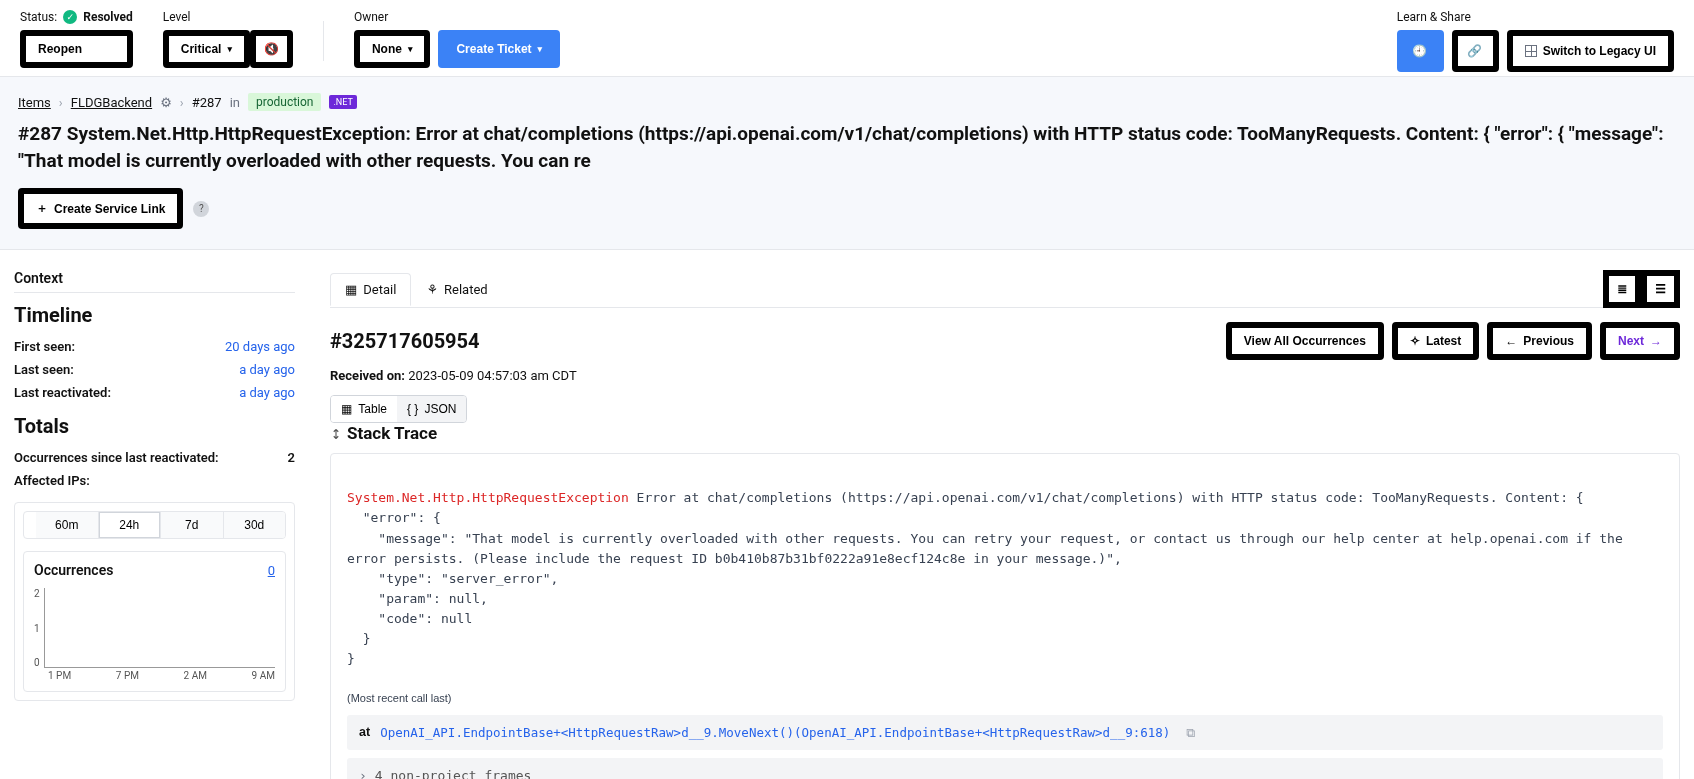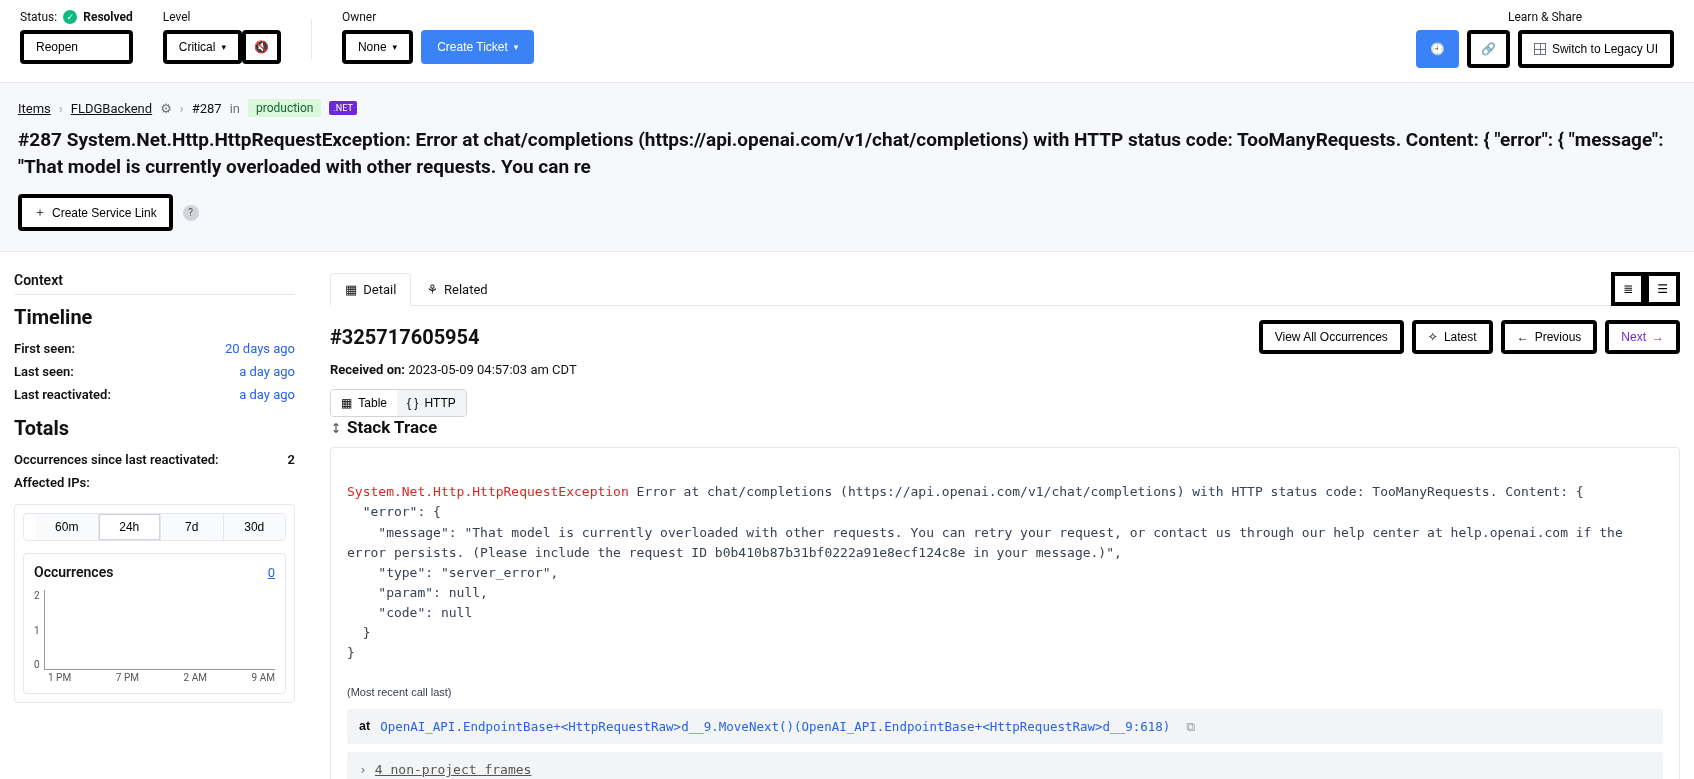--- a/index.html
+++ b/index.html
@@ -1,27 +1,27 @@
 <!DOCTYPE html>
 <html><head>
 <meta charset="utf-8">
 <style>
   * { box-sizing: border-box; margin: 0; padding: 0; }
   body { font-family: -apple-system, BlinkMacSystemFont, "Segoe UI", Roboto, sans-serif; font-size: 13px; color: #111; background: #fff; }
   a { color: #111; text-decoration: underline; cursor: pointer;}
-  .topbar { display:flex; align-items:flex-start; padding: 10px 20px 14px 20px; border-bottom: 1px solid #e5e7eb; gap: 30px;}
+  .topbar { display:flex; align-items:flex-start; padding: 10px 20px 4px 20px; border-bottom: 1px solid #e5e7eb; gap: 30px;}
   .tb-sec { display:flex; flex-direction:column; gap:6px; }
   .tb-label { font-size:12px; font-weight:400;}
   .tb-status { display:flex; align-items:center; gap:6px; font-size:12px;}
   .status-icon { width:14px; height:14px; border-radius:50%; background:#10b981; display:inline-flex; align-items:center; justify-content:center; color:#fff; font-size:9px;}
-  .btn { border:4px solid #000000; background:#fff; padding:6px 12px; font-size:12px; border-radius:4px; cursor:pointer; display:inline-flex; align-items:center; gap:6px;}
+  .btn { border:6px solid #000000; background:#fff; padding:6px 12px; font-size:12px; border-radius:4px; cursor:pointer; display:inline-flex; align-items:center; gap:6px;font-weight:bold;}
   .btn-primary { background:#3b82f6; color:#fff; border-color:#3b82f6;}
   .btn-icon-only { padding:6px 8px;}
   .divider { width:1px; background:#e5e7eb; height:40px; align-self:center;}
-  .tb-right { margin-left:auto; display:flex; flex-direction:column; align-items:center; gap:6px;}
+  .tb-right { margin-left:auto; display:flex; flex-direction:column; align-items:flex-start; gap:6px;}
   .tb-right-row { display:flex; gap:8px;}
   .sq-btn { padding:8px 10px;}
   .hdr-wrap { padding:16px 20px 20px 18px; background:#f6f8fc; border-bottom:1px solid #e5e7eb;}
   .breadcrumb { display:flex; align-items:center; gap:8px; font-size:13px; margin-bottom:10px;}
   .breadcrumb .chev { color:#9ca3af;}
   .badge-env { background:#d9f7d9; color:#166534; padding:2px 8px; border-radius:2px; font-size:12px;}
   .badge-net { background:#6d28d9; color:#fff; font-size:9px; padding:2px 4px; border-radius:2px;}
   .title { font-size:19px; font-weight:700; line-height:1.4; margin-bottom:14px;}
   .svc-row { display:flex; align-items:center; gap:10px;}
   .help-icon { width:16px;height:16px;border-radius:50%;background:#d1d5db;color:#555;display:inline-flex;align-items:center;justify-content:center;font-size:10px;}
@@ -266,21 +266,21 @@
       <span>2023-05-09 04:57:03 am CDT</span>
     </div>
 
     <div class="fmt-toggle">
       <button class="inactive">
         <span>▦</span>
         <span>Table</span>
       </button>
       <button class="active">
         <span>{ }</span>
-        <span>HTTP</span>
+        <span>JSON</span>
       </button>
     </div>
 
     <div class="st-head">
       <span class="expand-icon">
         <svg viewBox="0 0 16 16">
             <path d="M8 2 L5 5 M8 2 L11 5 M8 2 L8 14 M8 14 L5 11 M8 14 L11 11" stroke="#555" fill="none" stroke-width="1.5"></path>
           </svg>
       </span>
       <span class="st-title">Stack Trace</span>

